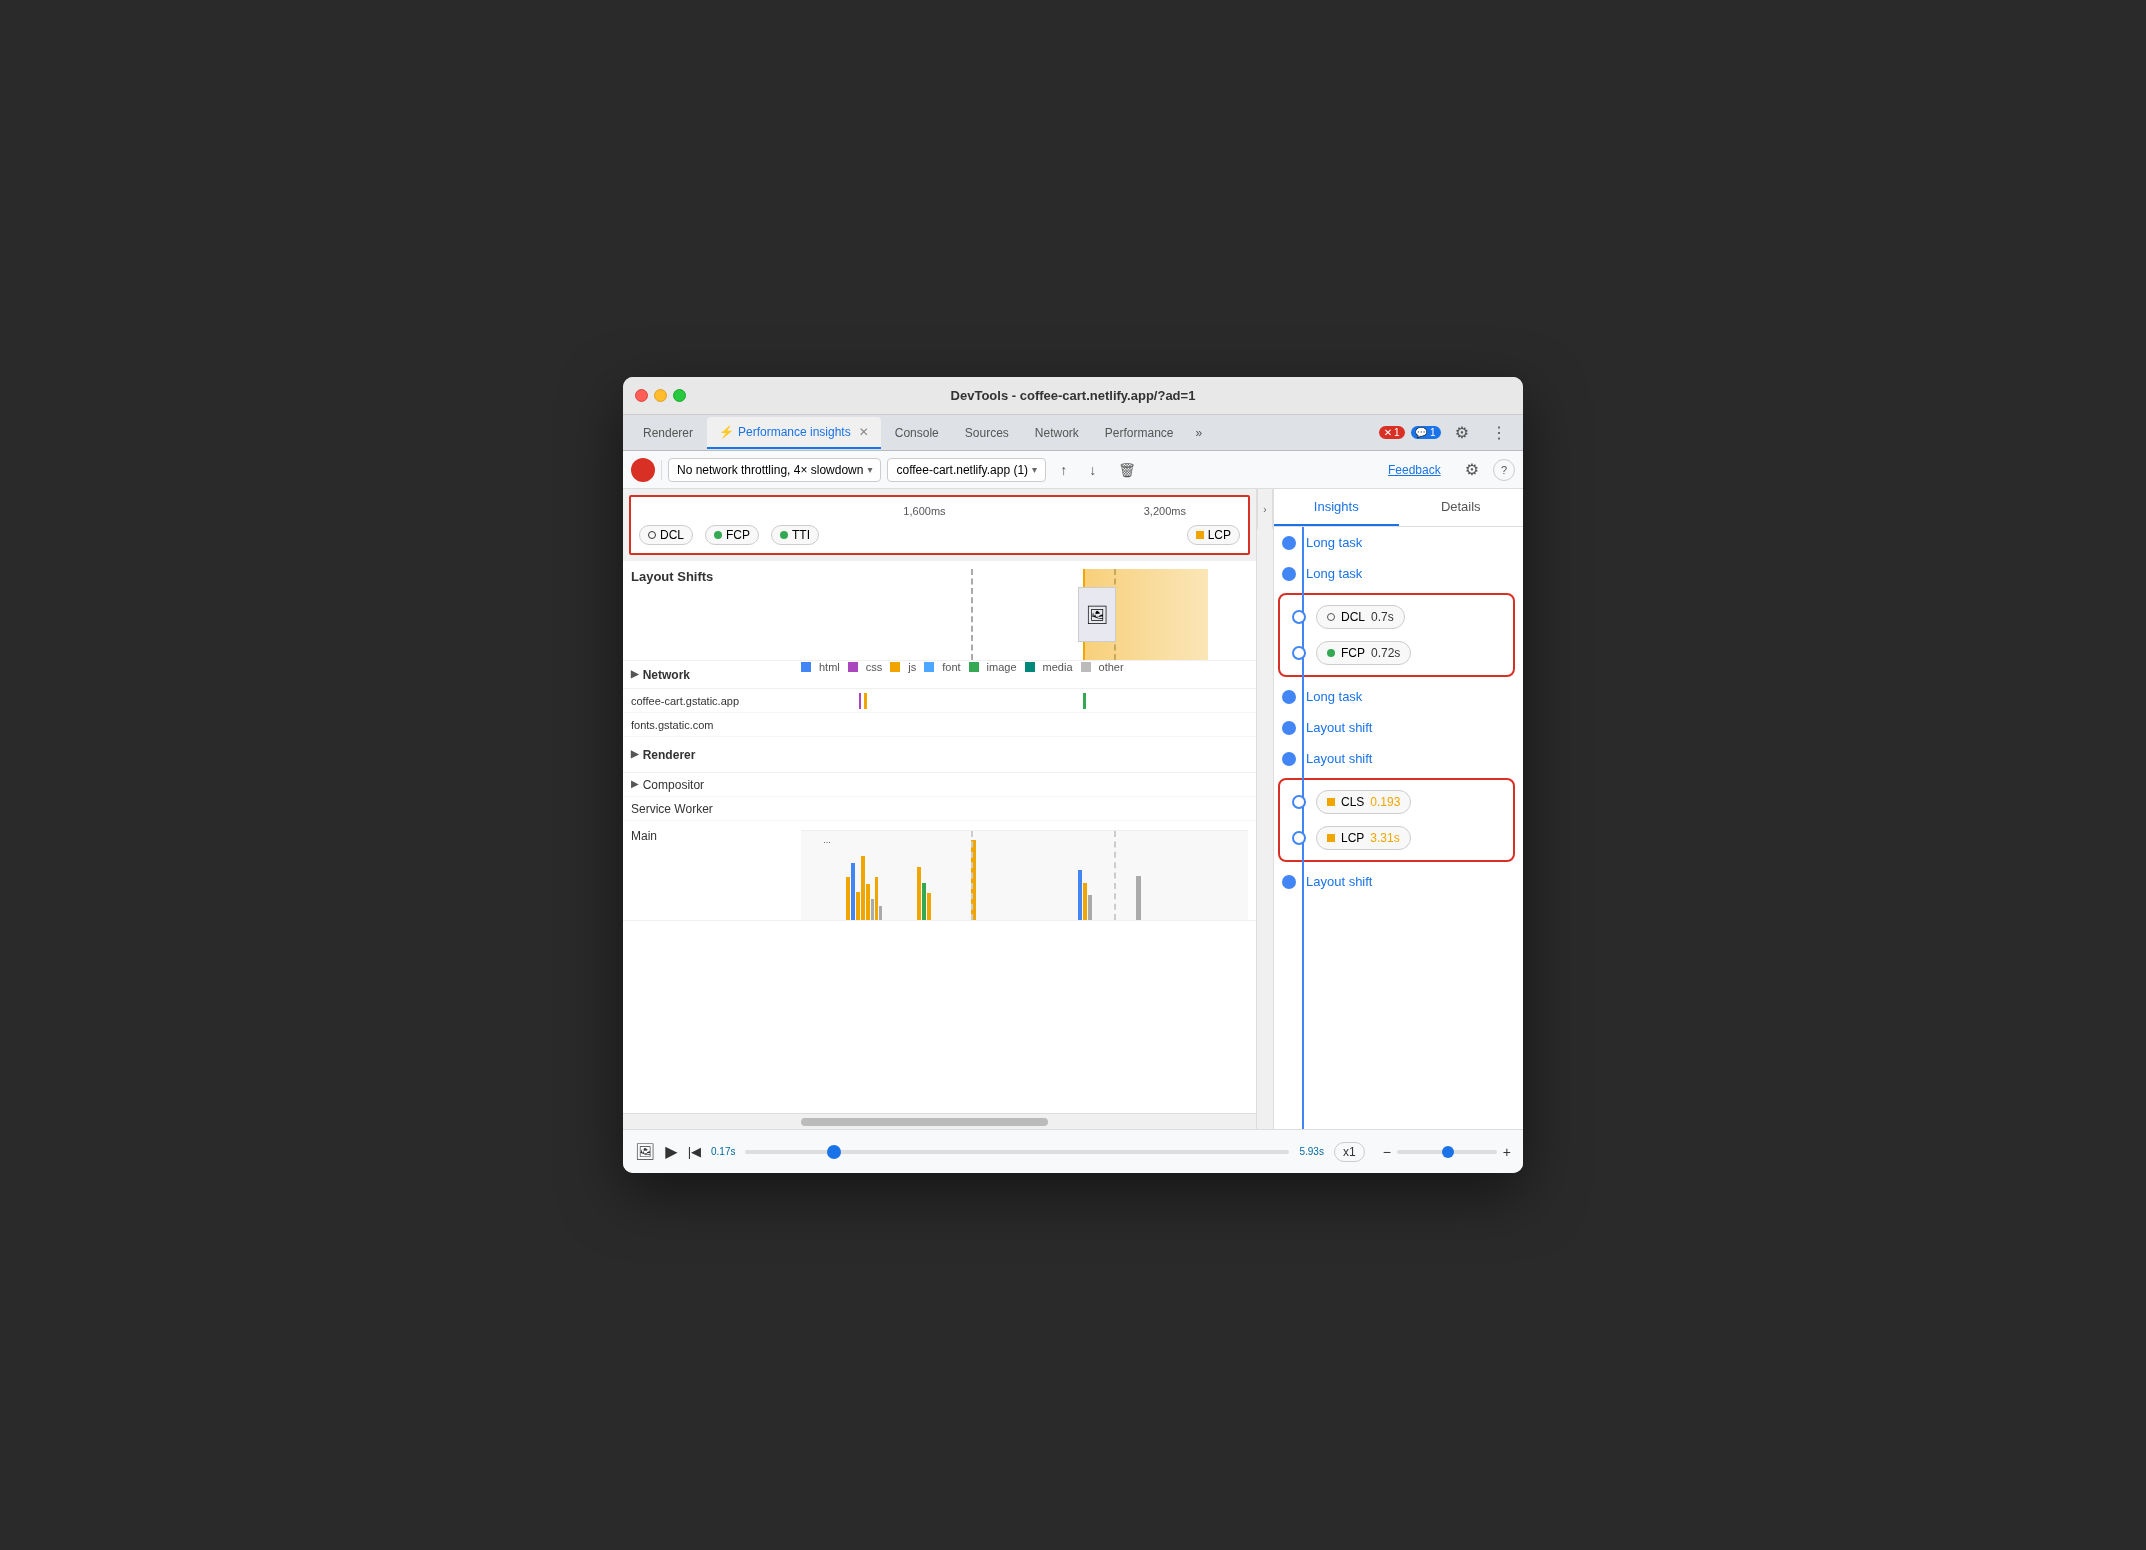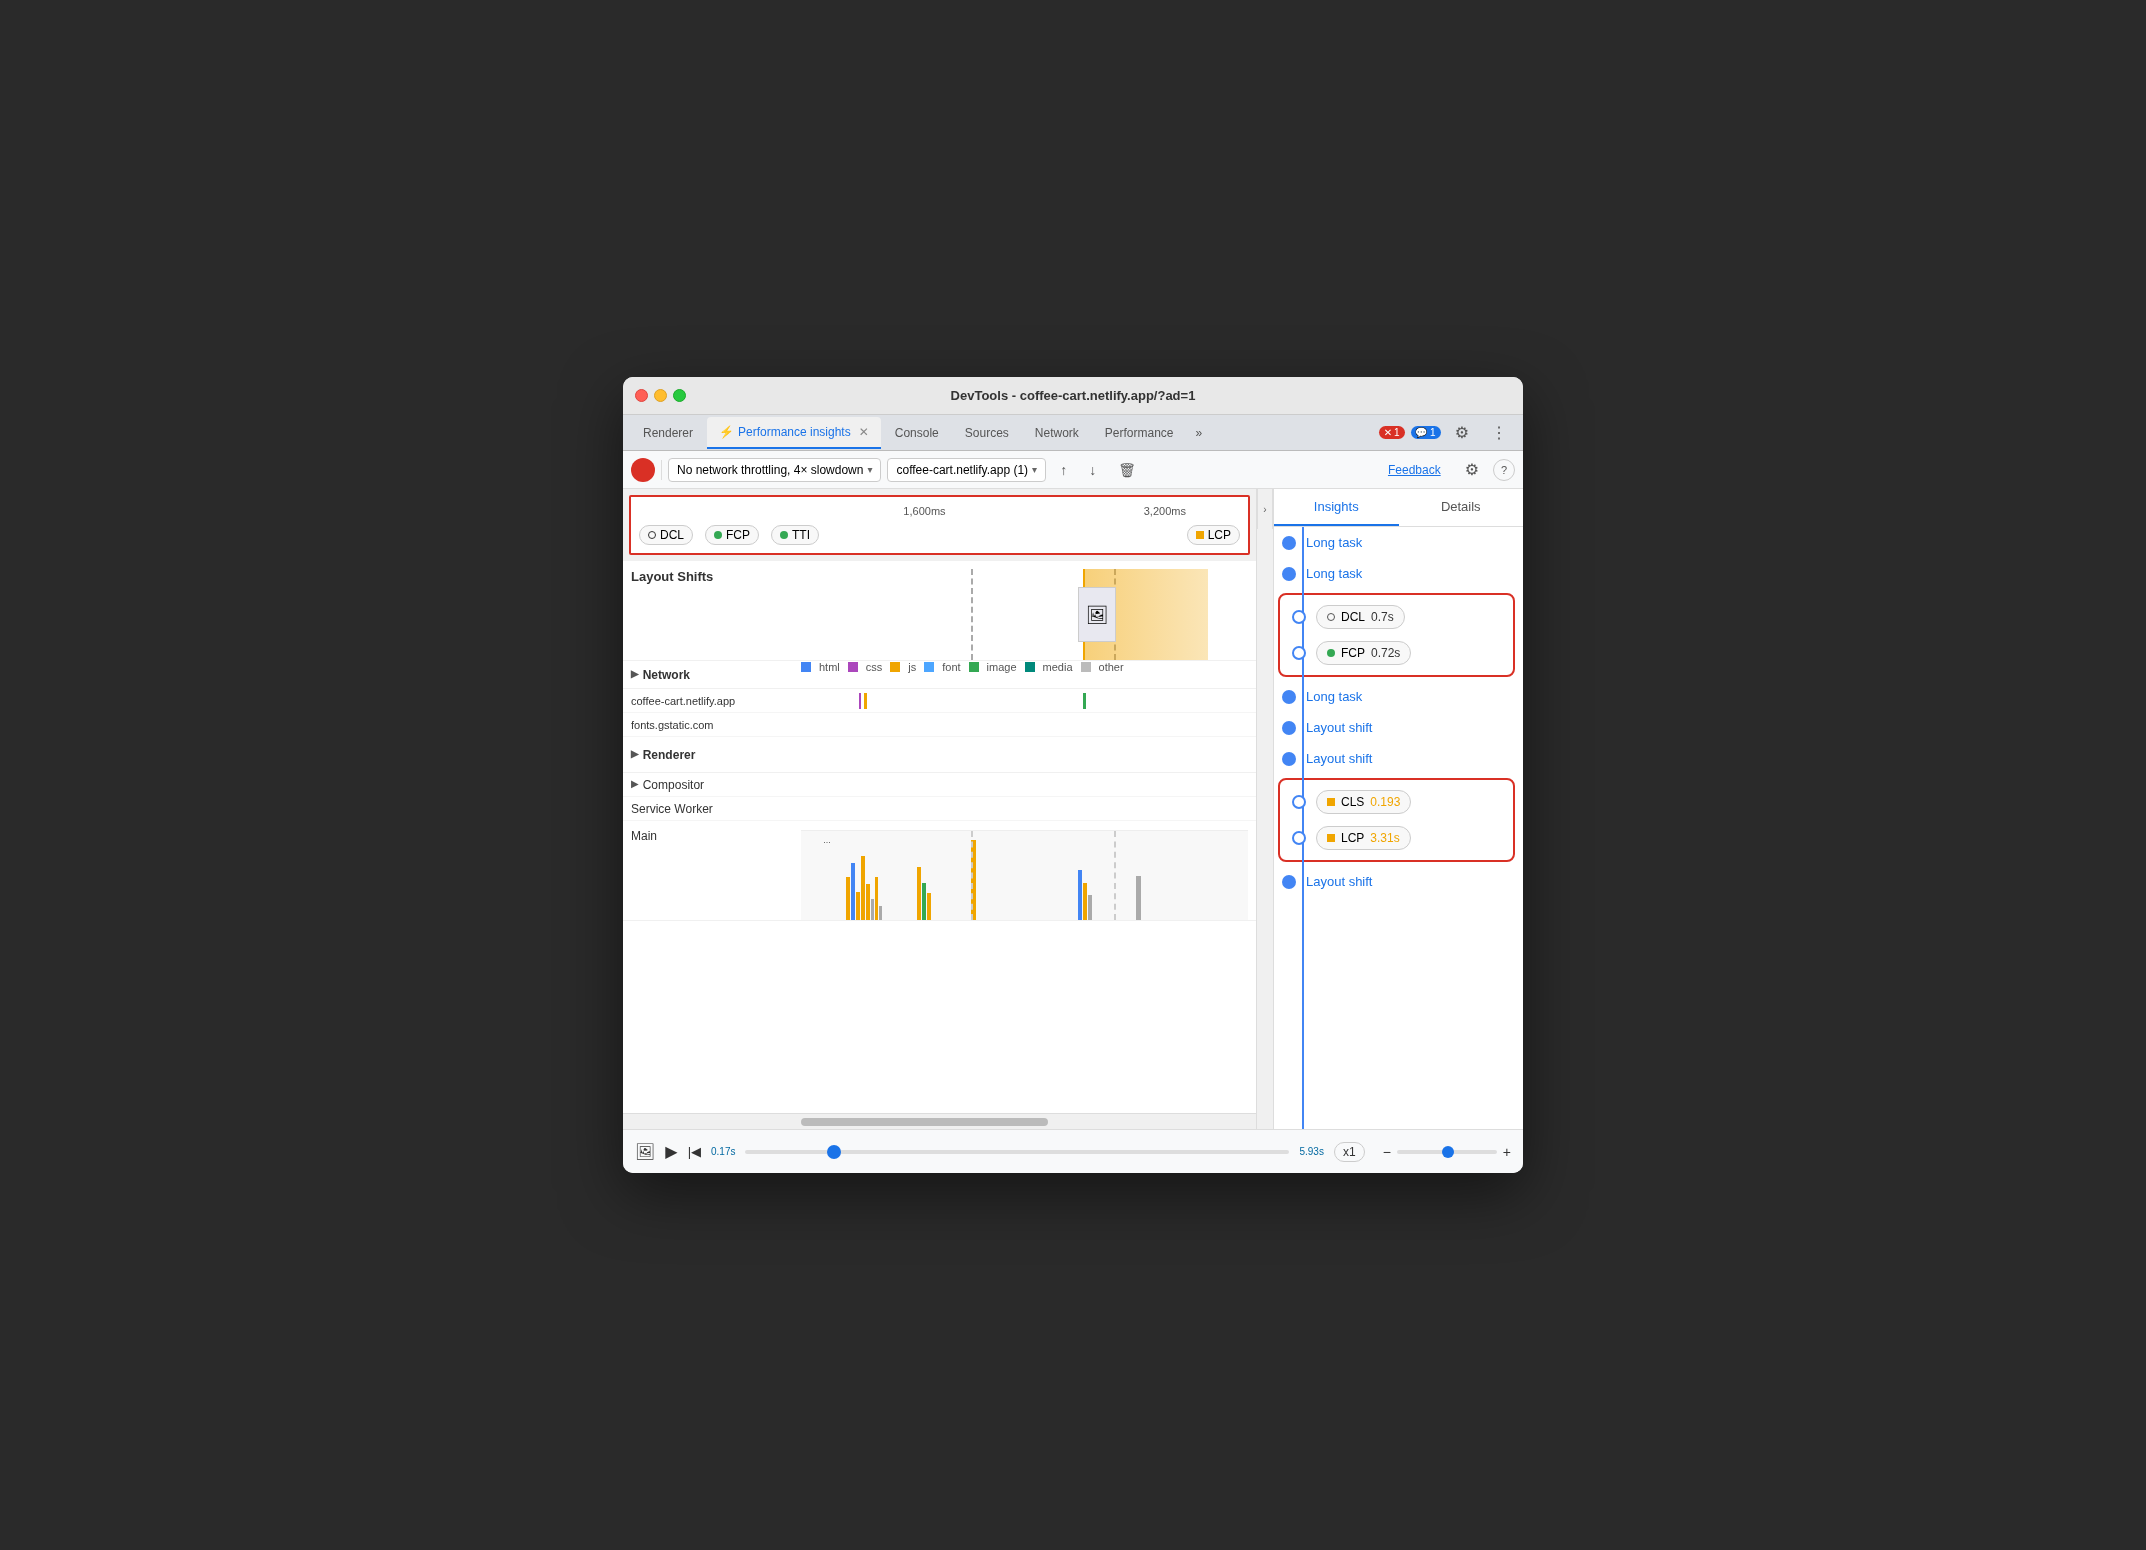--- a/index.html
+++ b/index.html
@@ -605,21 +605,21 @@
               <span style="background:#00897b;" class="legend-color"></span>
                 <span>media</span>
               <span style="background:#bbb;" class="legend-color"></span>
                 <span>other</span>
             </div>
           </div>
         </div>
 
         <div class="timeline-row net-row">
           <div class="timeline-row-label normal net-label">
-            <span>coffee-cart.netlify.app</span>
+            <span>coffee-cart.gstatic.app</span>
           </div>
           <div class="timeline-row-content" style="position:relative;">
             <div style="position:absolute;left:13%;top:4px;width:2px;height:16px;background:#ab47bc;"></div>
             <div style="position:absolute;left:14%;top:4px;width:3px;height:16px;background:#f0a500;"></div>
             <div style="position:absolute;left:63%;top:4px;width:3px;height:16px;background:#34a853;"></div>
           </div>
         </div>
         <div class="timeline-row net-row">
           <div class="timeline-row-label normal net-label">
             <span>fonts.gstatic.com</span>

